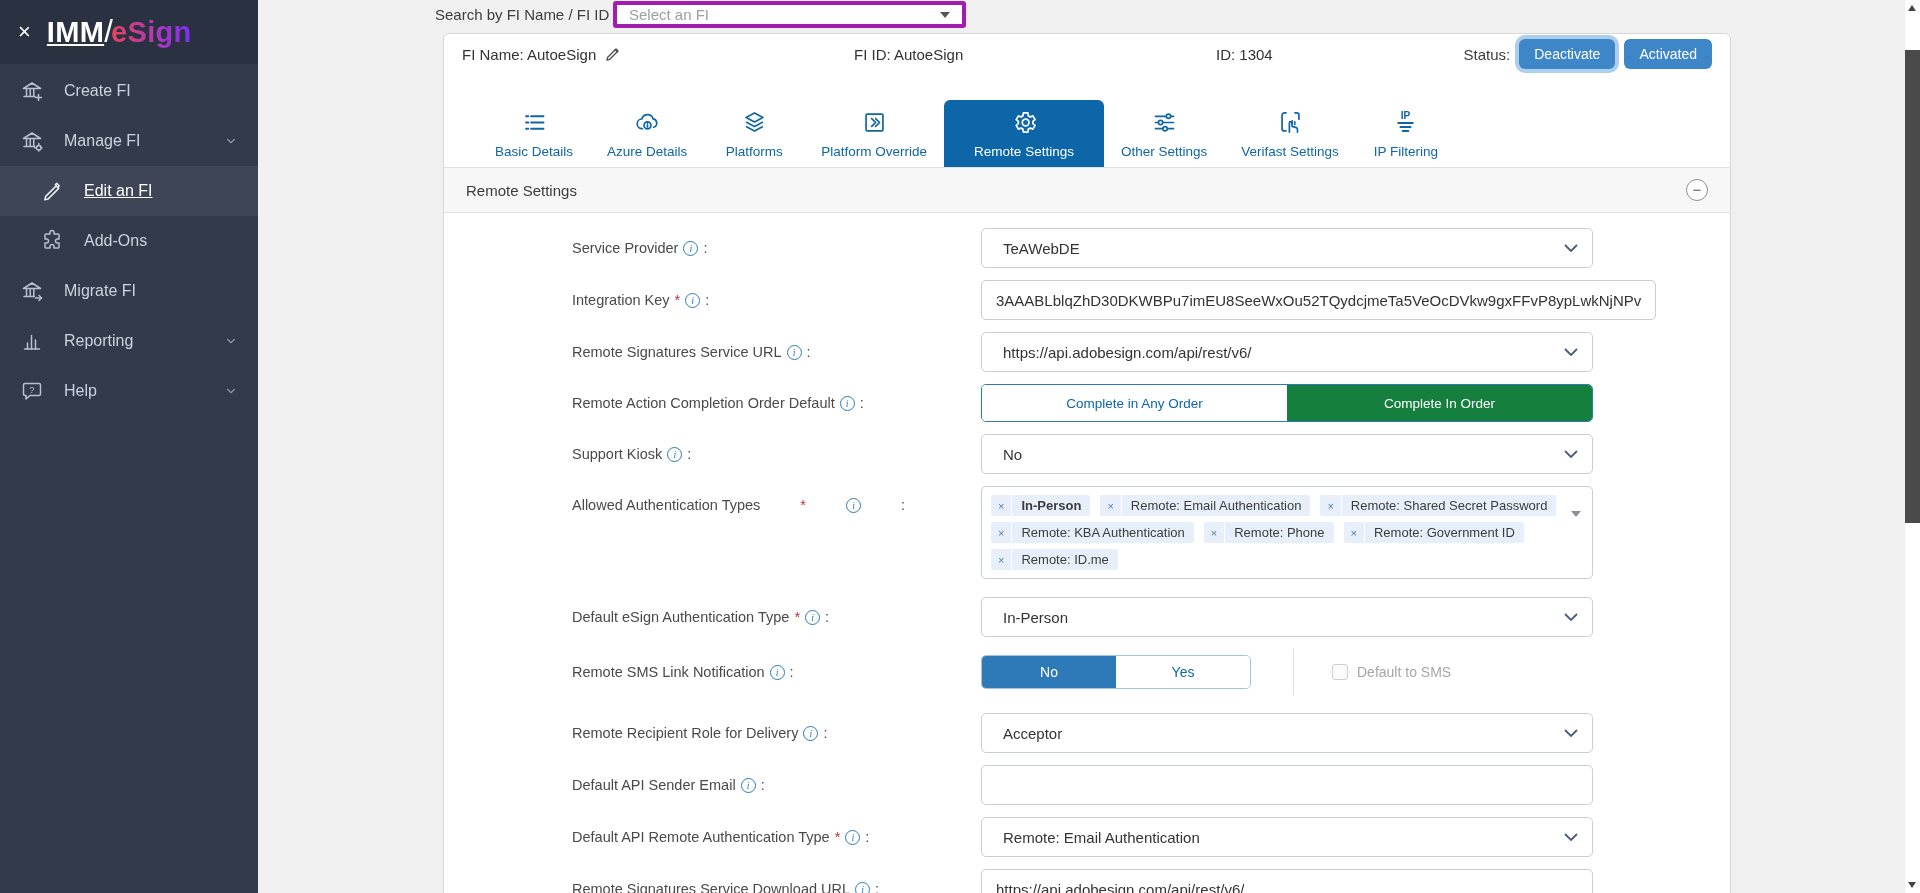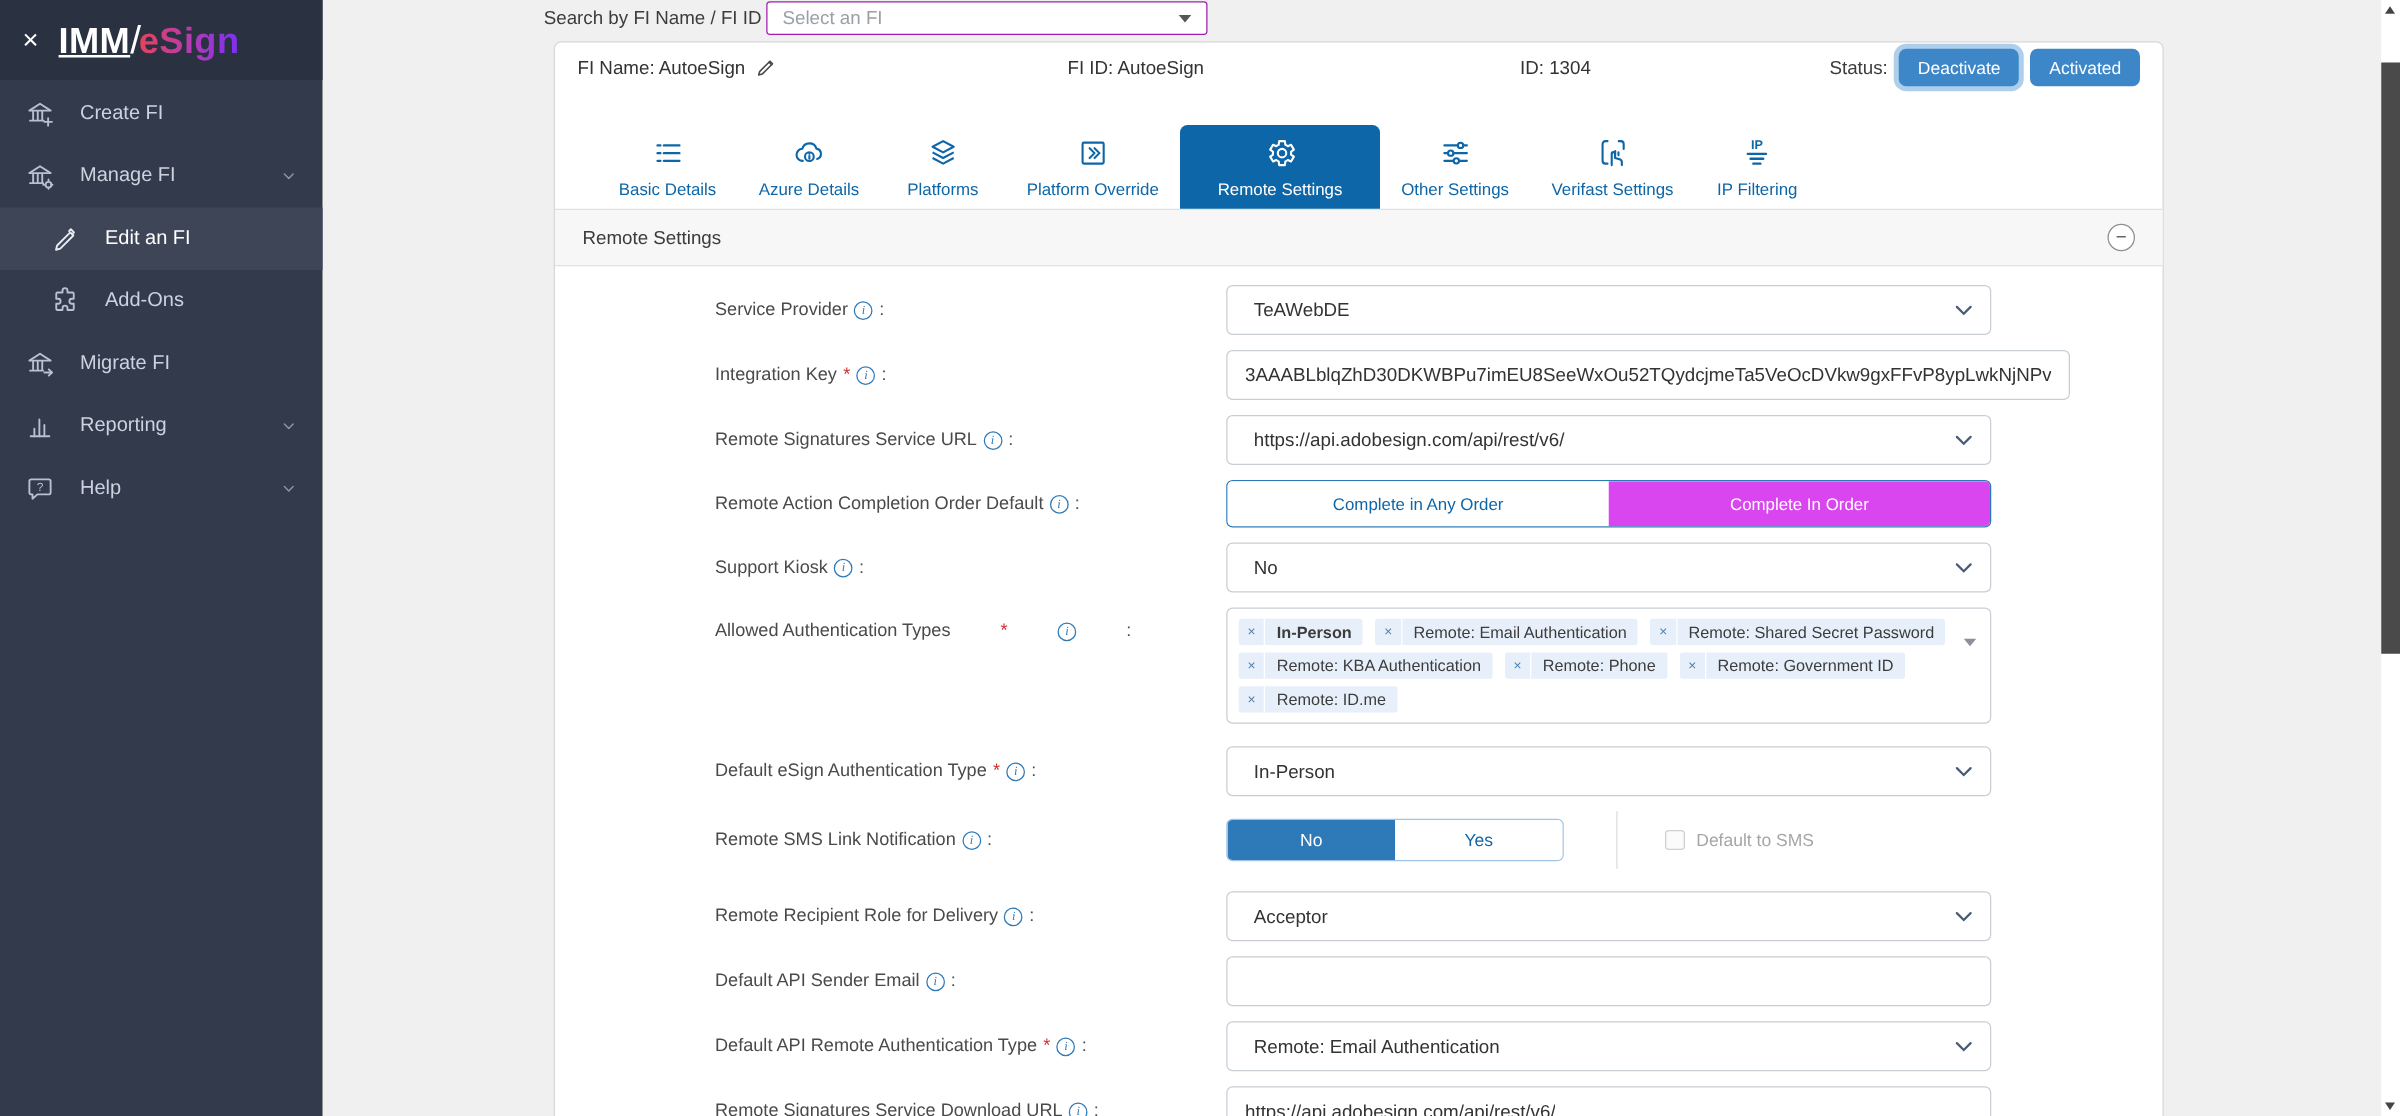--- a/index.html
+++ b/index.html
@@ -20,28 +20,28 @@
   .logo .imm { color:#ffffff;text-decoration:underline; }
   .logo .slash { color:#ffffff; font-weight:400; margin:0 -2px 0 0; font-size:31px; }
   .logo .esign {
     background:linear-gradient(90deg,#e8425a 0%, #b03ab8 55%, #7b2ff7 100%);
     -webkit-background-clip:text; background-clip:text; color:transparent;
   }
   .nav { padding-top:2px; }
   .nav-item { height:50px; display:flex; align-items:center; gap:20px; padding:0 20px; color:#ccd3de; font-size:16px; cursor:pointer; }
   .nav-item .nicon { width:24px; height:24px; color:#b9c1cf; flex:0 0 24px; }
   .nav-item.sub { padding-left:40px; }
-  .nav-item.active { background:#3d4557; color:#ffffff; }
+  .nav-item.active { background:#3d4557; color:#ffffff;text-decoration:underline; }
   .nav-item.active .nicon { color:#e8ebf0; }
   .nav-item .chev { margin-left:auto; color:#8d96a5; width:14px; height:14px; }
 
   
   .topbar { position:absolute; left:258px; top:0; width:1647px; height:32px; display:flex; align-items:center; }
   .search-label { position:absolute; left:177px; top:6px; font-size:15px; color:#3c3c3c; }
-  .search-select { position:absolute; left:355px; top:1px; width:353px; height:27px; background:#fff; border:1px solid #a21caf; border-radius:3px; display:flex; align-items:center; padding:0 12px; cursor:pointer; }
+  .search-select { position:absolute; left:355px; top:1px; width:353px; height:27px; background:#fff; border:4px solid #a21caf; border-radius:3px; display:flex; align-items:center; padding:0 12px; cursor:pointer; }
   .search-select .ph { font-size:15px; color:#9aa0a6; }
   .search-select .tri { margin-left:auto; width:0; height:0; border-left:5px solid transparent; border-right:5px solid transparent; border-top:6px solid #555; }
 
   
   .card { position:absolute; left:443px; top:33px; width:1288px; height:1100px; background:#fff; border:1px solid #d8d8d8; border-radius:6px; }
 
   .fi-bar { height:40px; display:flex; align-items:center; padding:0 18px; font-size:15px; color:#333; }
   .fi-name-wrap { flex:0 0 392px; display:flex; align-items:center; gap:8px; }
   .fi-id { flex:0 0 362px; }
   .fi-num { flex:1; }
@@ -72,21 +72,21 @@
   .colon { color:#4a4a4a; }
   .fcontrol { flex:0 0 612px; }
 
   .select, .tinput { height:40px; border:1px solid #c9cdd4; border-radius:5px; background:#fff; display:flex; align-items:center; padding:0 14px; font-size:15px; color:#333; }
   .select { cursor:pointer;padding-left:21px; }
   .sel-chev { margin-left:auto; color:#4a5b77; }
   .tinput .val { white-space:nowrap; overflow:hidden; }
 
   .seg { display:flex; height:38px; border:1px solid #2e79b8; border-radius:5px; overflow:hidden; }
   .seg .opt { flex:1; display:flex; align-items:center; justify-content:center; background:#fff; color:#0d66a8; font-size:13.5px; cursor:pointer; }
-  .seg .opt.selected { background:#d946ef; color:#fff; }
+  .seg .opt.selected { background:#15803d; color:#fff; }
 
   .sms-wrap { display:flex; align-items:center; }
   .toggle { display:flex; height:34px; width:270px; border:1px solid #9fc4e4; border-radius:5px; overflow:hidden; }
   .toggle .opt { flex:1; display:flex; align-items:center; justify-content:center; background:#fff; color:#0d66a8; font-size:14px; cursor:pointer; }
   .toggle .opt.selected { background:#2e79b8; color:#fff; }
   .vdivider { width:1px; height:46px; background:#ddd; margin:0 38px 0 42px; }
   .chk-wrap { display:flex; align-items:center; gap:9px; }
   .chk { width:16px; height:16px; border:1px solid #cfcfcf; border-radius:3px; background:#fbfbfb; cursor:pointer; }
   .chk-label { color:#a6a6a6; font-size:14px; }
 

